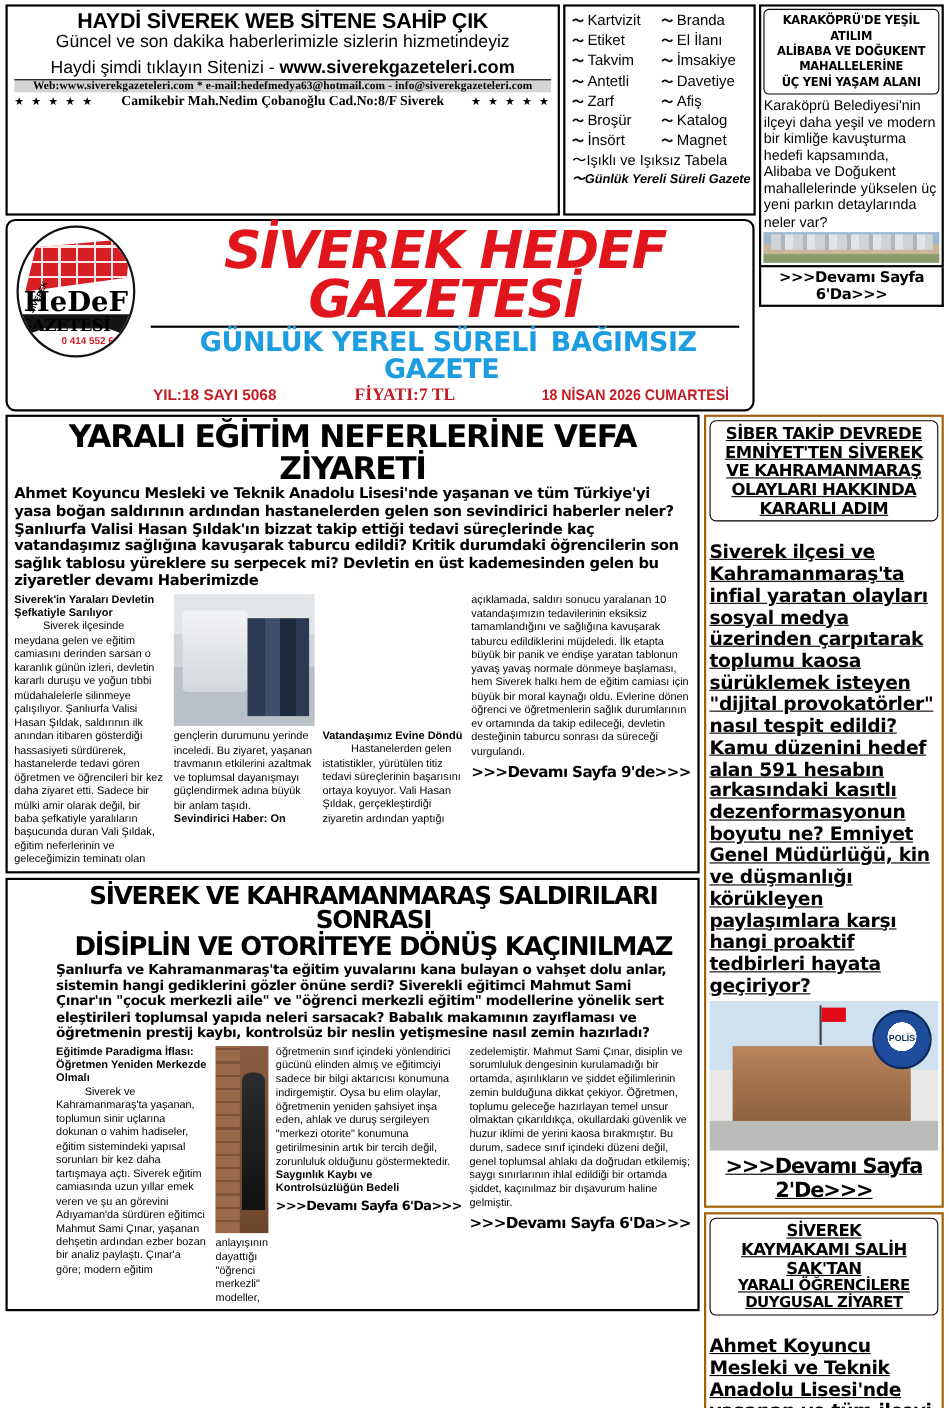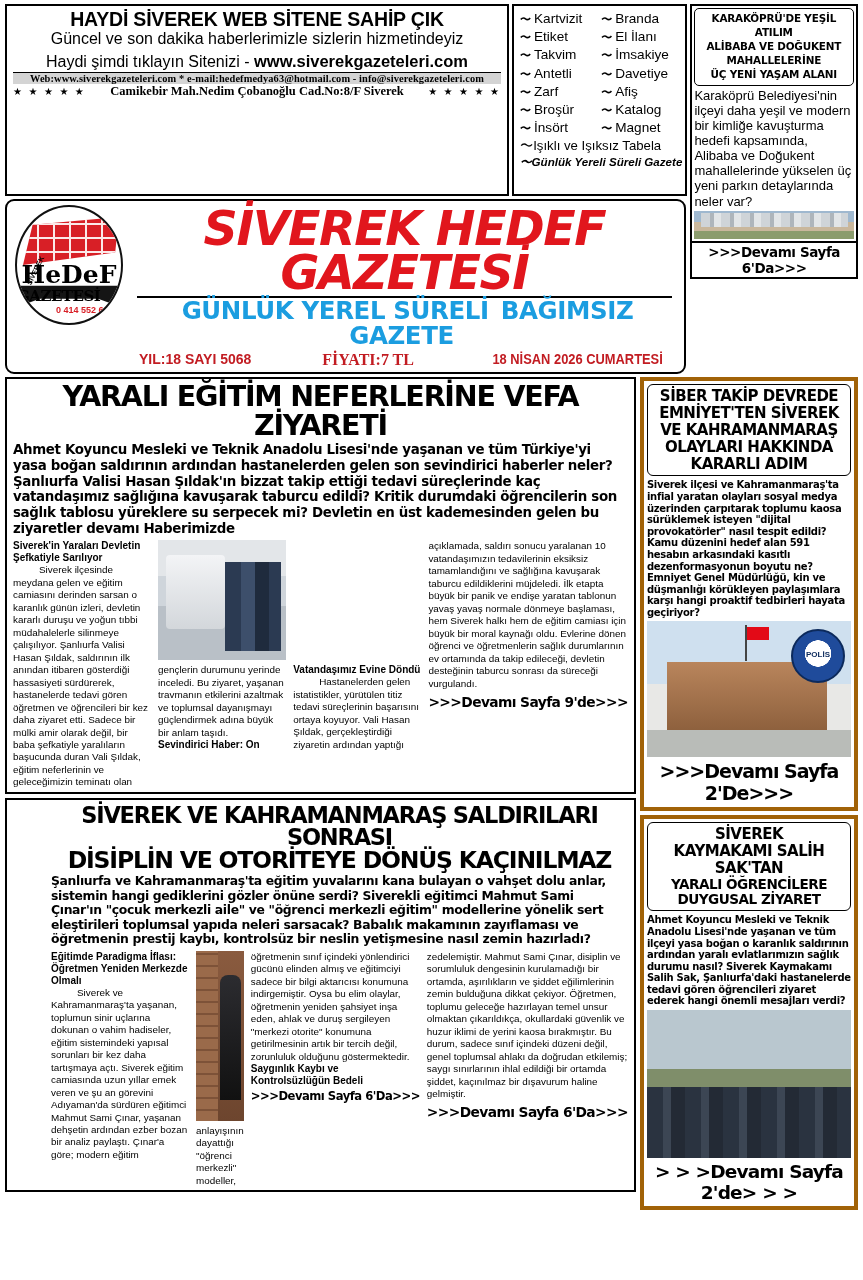--- a/index.html
+++ b/index.html
@@ -125,25 +125,25 @@
   .ph-mahmut::before { content:""; position:absolute; left:0;top:0;width:46%;height:100%;
     background: repeating-linear-gradient(0deg,#9a6a4a 0 10px,#7d5238 10px 12px);}
   .ph-mahmut::after { content:""; position:absolute; right:6%; top:14%; width:44%; height:74%;
     background: linear-gradient(#2c2c30,#111); border-radius: 8px 8px 0 0;}
   .devami { font-size: 13.8px; font-weight: bold; text-align: center; font-family: "DejaVu Sans", sans-serif;
     letter-spacing: -0.6px; white-space: nowrap; }
   .devami-sm { font-size: 11.6px; font-weight: bold; text-align: right; font-family: "DejaVu Sans", sans-serif;
     letter-spacing: -0.5px; white-space: nowrap; }
 
   
-  .side { border: 4px solid #a16207; padding: 3px; }
+  .side { border: 2px solid #a16207; padding: 3px; text-decoration: underline; }
   .side-head { border: 1.5px solid #000; border-radius: 6px; padding: 3px 2px; text-align: center; }
   .side-head div { font-size: 15px; font-weight: bold; line-height: 1.12; letter-spacing: -.5px;
      font-family: "DejaVu Sans", sans-serif; }
-  .side-lead { font-size: 10px; font-weight: bold; line-height: 1.16; margin-top: 3px;
+  .side-lead { font-size: 17px; font-weight: bold; line-height: 1.16; margin-top: 19px;
      font-family: "DejaVu Sans", sans-serif; letter-spacing: -.3px; }
   .ph-police { height: 136px; margin-top: 3px; position: relative; overflow: hidden;
      background: linear-gradient(#cfe0ef 0 46%, #e8e8e6 46% 100%); }
   .ph-police::before { content:""; position:absolute; left:10%; top:30%; width:78%; height:52%;
      background: linear-gradient(#b9855c,#8c5f3c); }
   .ph-police::after { content:""; position:absolute; left:0; bottom:0; width:100%; height:20%; background:#b9bcb8; }
   .pbadge { position: absolute; right: 6px; top: 8px; width: 54px; height: 54px; border-radius: 50%;
      background: radial-gradient(circle at 50% 45%, #fff 0 35%, #1f4b9b 36% 78%, #ffd000 79% 100%);
      border: 2px solid #0c2a5c; z-index: 3; }
   .pbadge span { position:absolute; left:0; top:38%; width:100%; text-align:center; font-size:8px;

